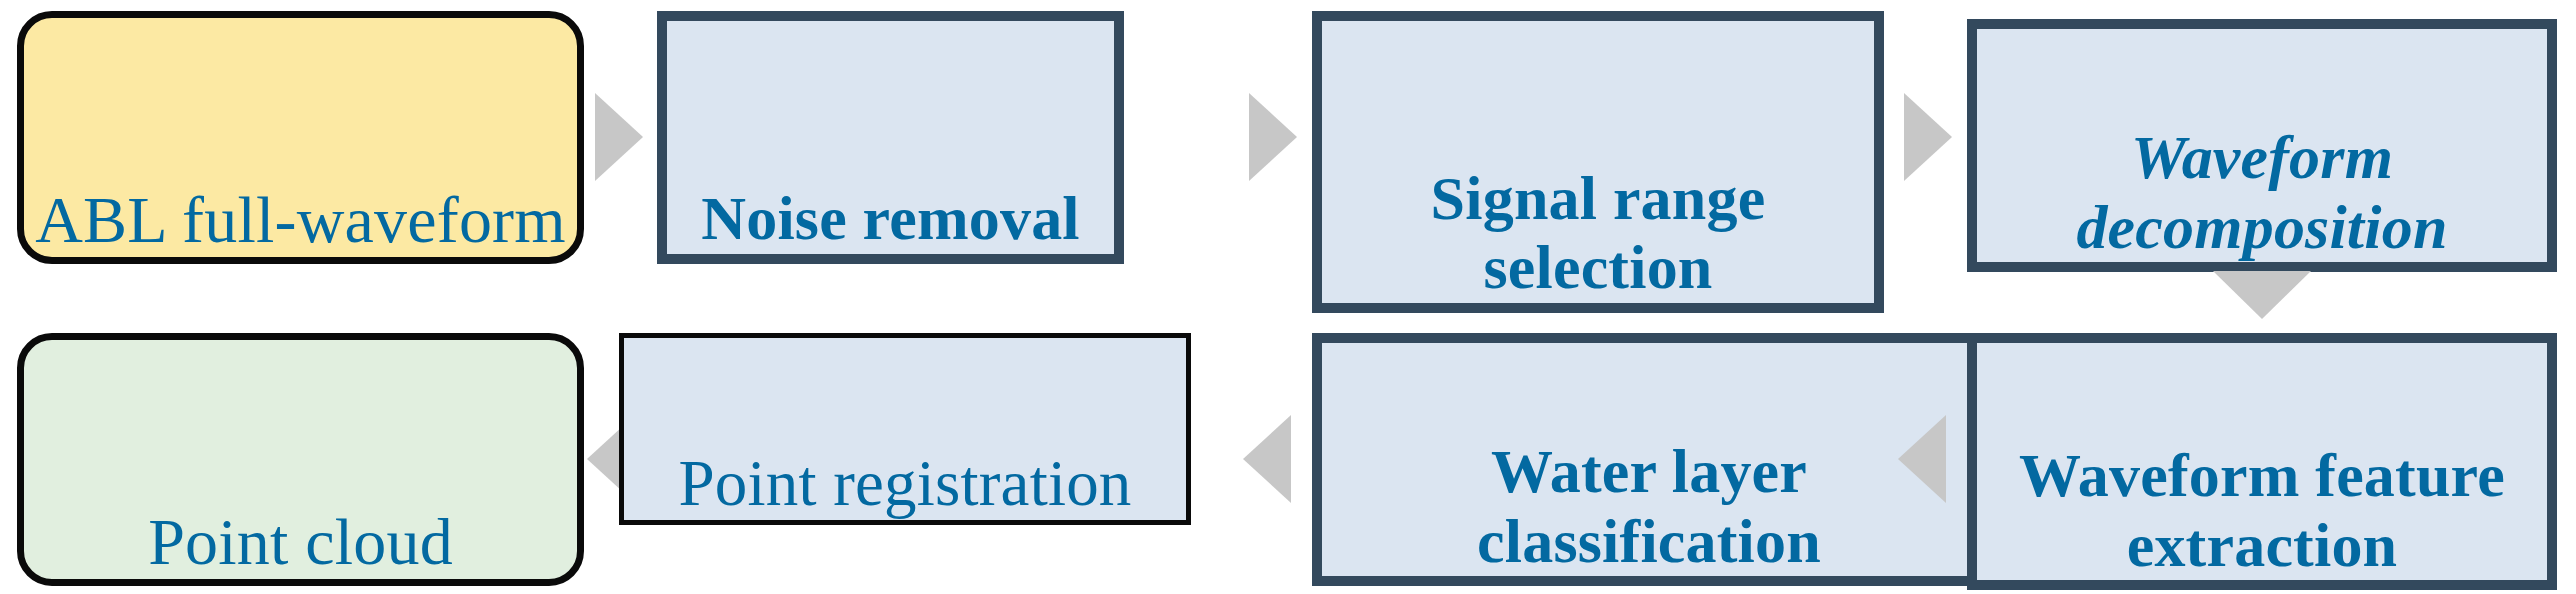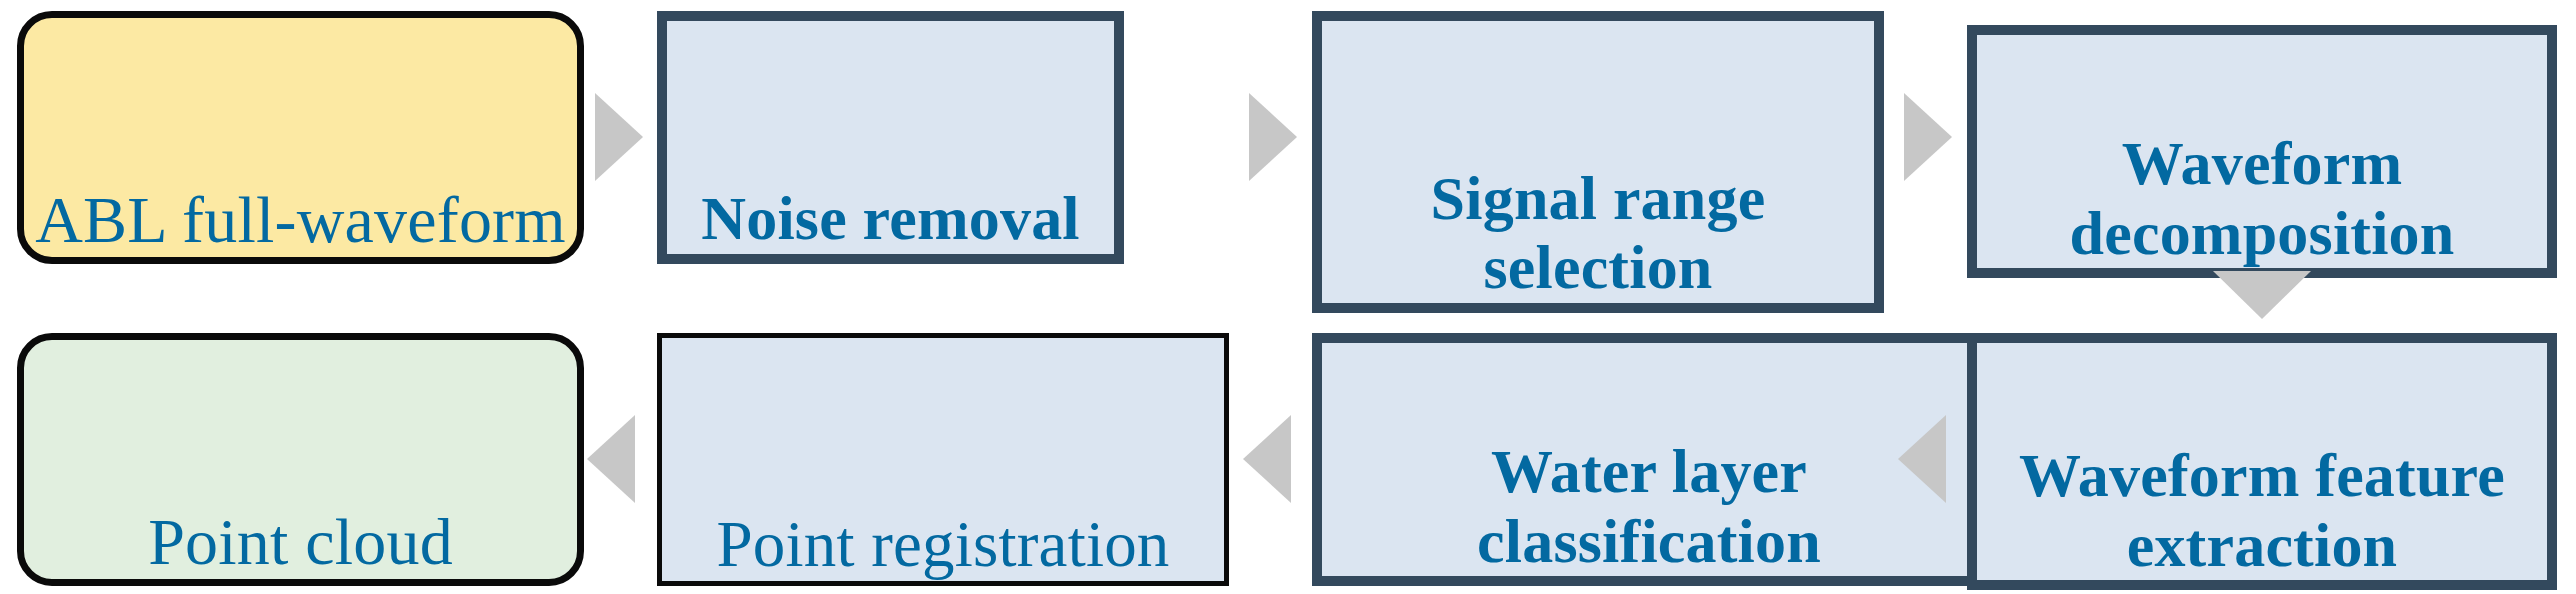--- a/index.html
+++ b/index.html
@@ -79,24 +79,24 @@
   .arrow.down {
     border-left: 49px solid transparent;
     border-right: 49px solid transparent;
     border-top: 48px solid #c7c7c7;
   }
 
   
   #n-abl   { left: 17px;   top: 10.8px;  width: 567px; height: 253px; }
   #n-noise { left: 657px;  top: 10.8px;  width: 467px; height: 253px; }
   #n-range { left: 1312px; top: 10.8px;  width: 572px; height: 302px; }
-  #n-decomp{ left: 1967px; top: 25px;  width: 590px; height: 253px; }
+  #n-decomp{ left: 1967px; top: 19px;  width: 590px; height: 253px; font-style: italic; }
 
   #n-cloud { left: 17px;   top: 333px; width: 567px; height: 253px; }
-  #n-reg   { left: 657px;  top: 333px; width: 572px; height: 253px; }
+  #n-reg   { left: 619px;  top: 333px; width: 572px; height: 192px; }
   #n-water { left: 1312px; top: 333px; width: 674px; height: 253px; }
   #n-feat  { left: 1967px; top: 333px; width: 590px; height: 257px; }
 
   #a-1 { left: 595px;  top: 93px; }
   #a-2 { left: 1249px; top: 93px; }
   #a-3 { left: 1904px; top: 93px; }
   #a-down { left: 2213px; top: 271px; }
   #a-4 { left: 587px;  top: 415px; }
   #a-5 { left: 1243px; top: 415px; }
   #a-6 { left: 1898px; top: 415px; }

